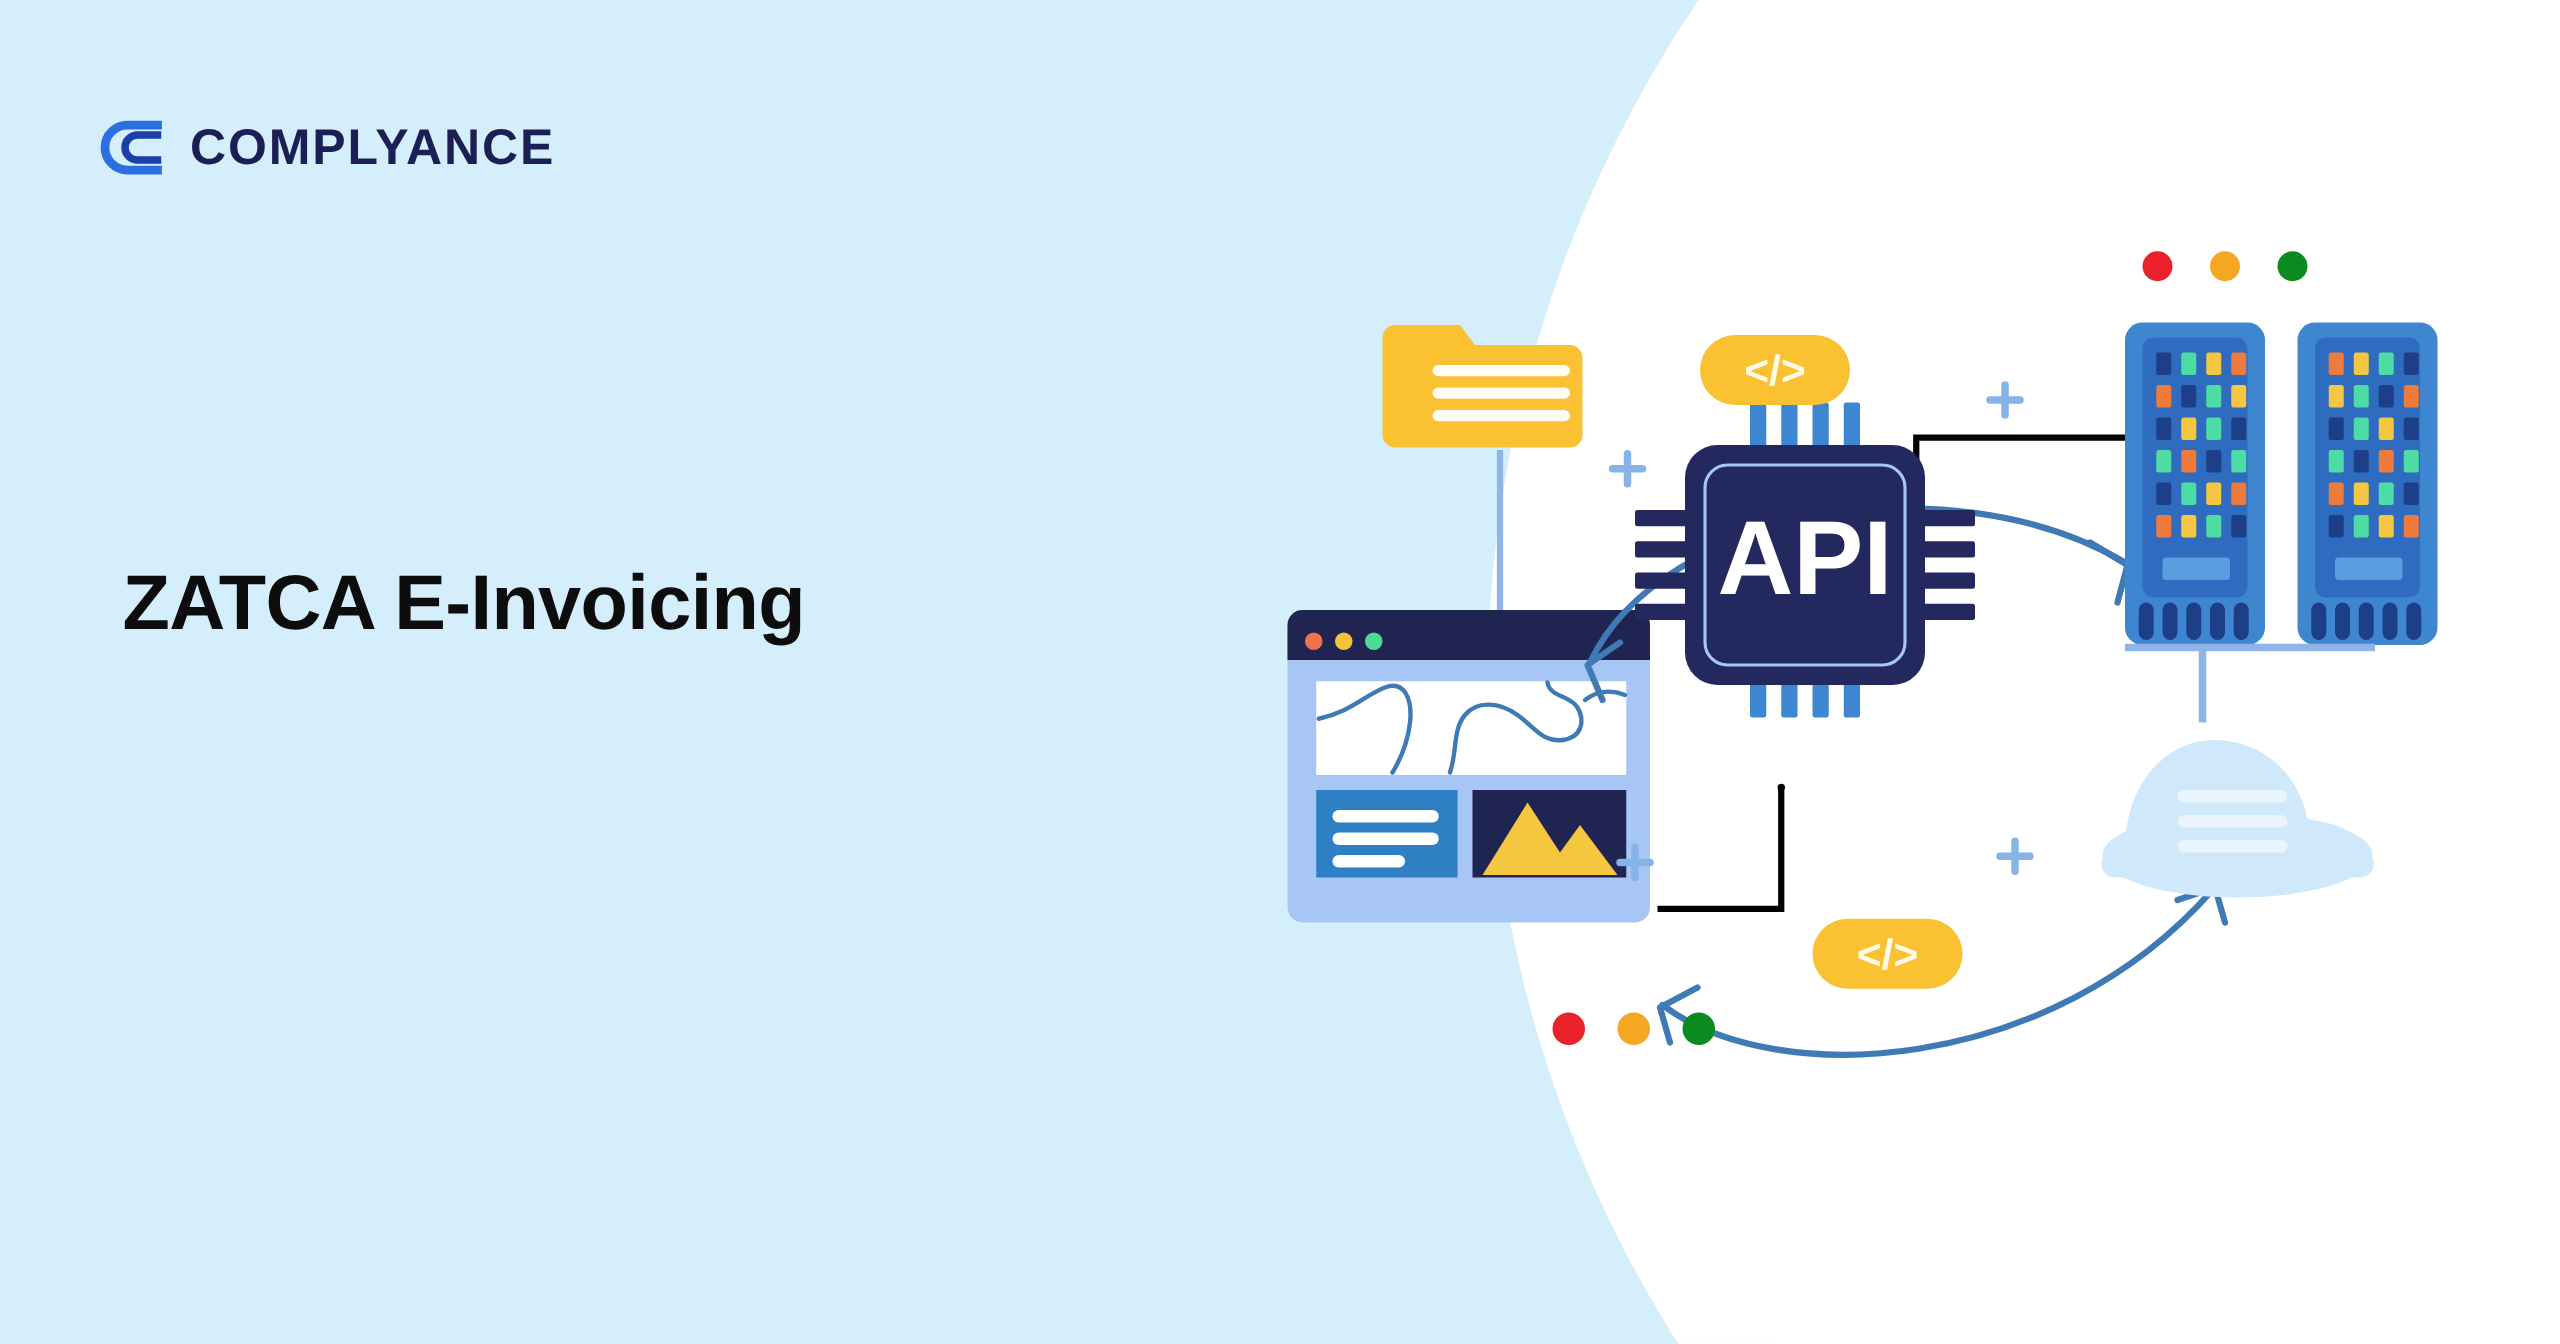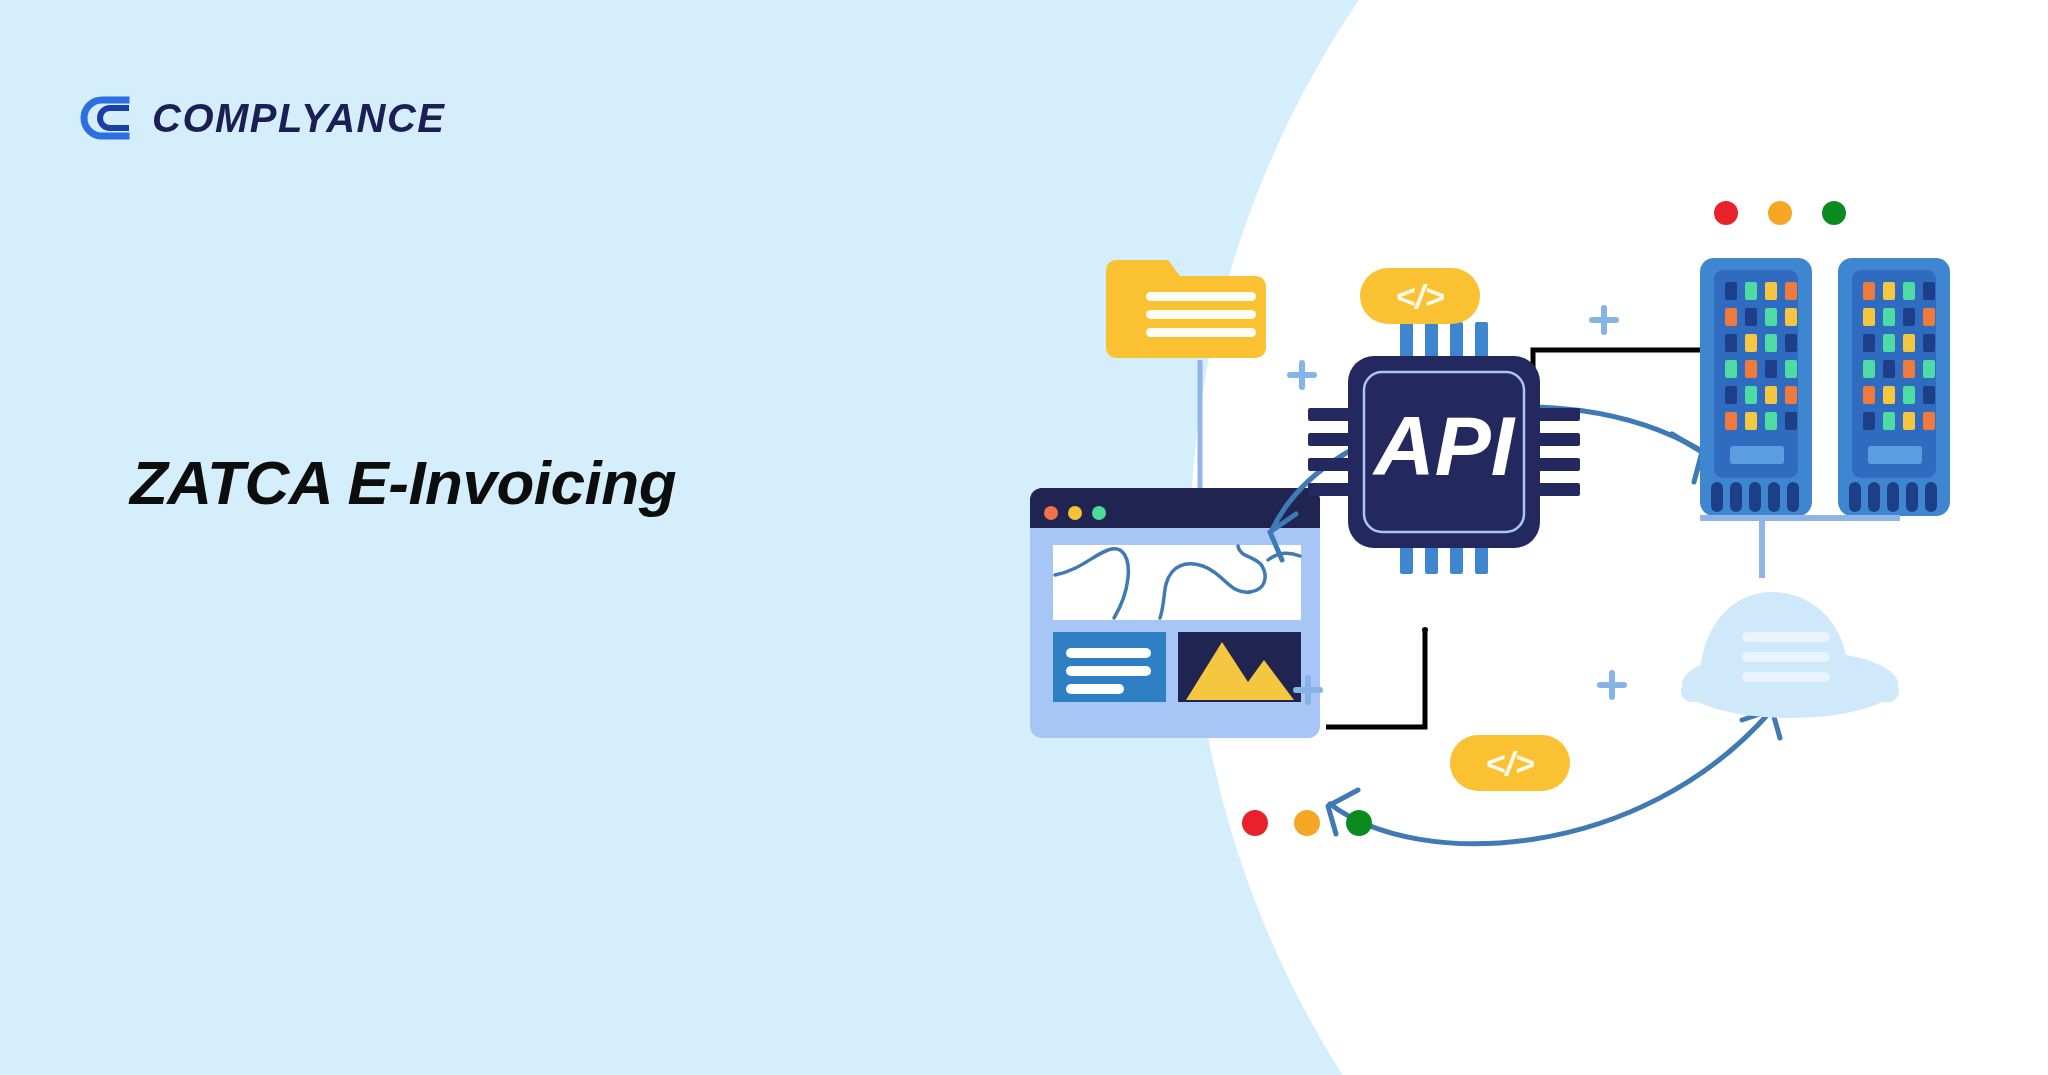--- a/index.html
+++ b/index.html
@@ -4,21 +4,20 @@
 <style>
   html,body{margin:0;padding:0;}
   body{
     width:2048px;height:1075px;
     font-family:"Liberation Sans","DejaVu Sans",sans-serif;
     overflow:hidden;background:#ffffff;
   }
   .banner{
     position:relative;width:2048px;height:1075px;overflow:hidden;
     background:#d5eefb;
-    font-style:italic;
   }
   
   .white-curve{
     position:absolute;
     left:1190px;top:-430px;
     width:1960px;height:1960px;
     border-radius:50%;
     background:#ffffff;
   }
   
@@ -31,21 +30,20 @@
     font-size:40px;font-weight:bold;letter-spacing:1.5px;
     color:#1b1f54;line-height:1;white-space:nowrap;
     font-family:"Liberation Sans","DejaVu Sans",sans-serif;
   }
   
   .headline{
     position:absolute;left:98px;top:437px;
     font-size:62px;font-weight:bold;color:#0d0d0d;
     line-height:1.48;letter-spacing:-0.5px;
     font-family:"Liberation Sans","DejaVu Sans",sans-serif;
-    margin-left:32px;
   }
   .headline div{white-space:nowrap;}
   
   .illus{position:absolute;left:1000px;top:200px;width:1020px;height:680px;}
   .illus svg{display:block;}
 </style>
 </head>
 <body>
 
 <div class="banner">

